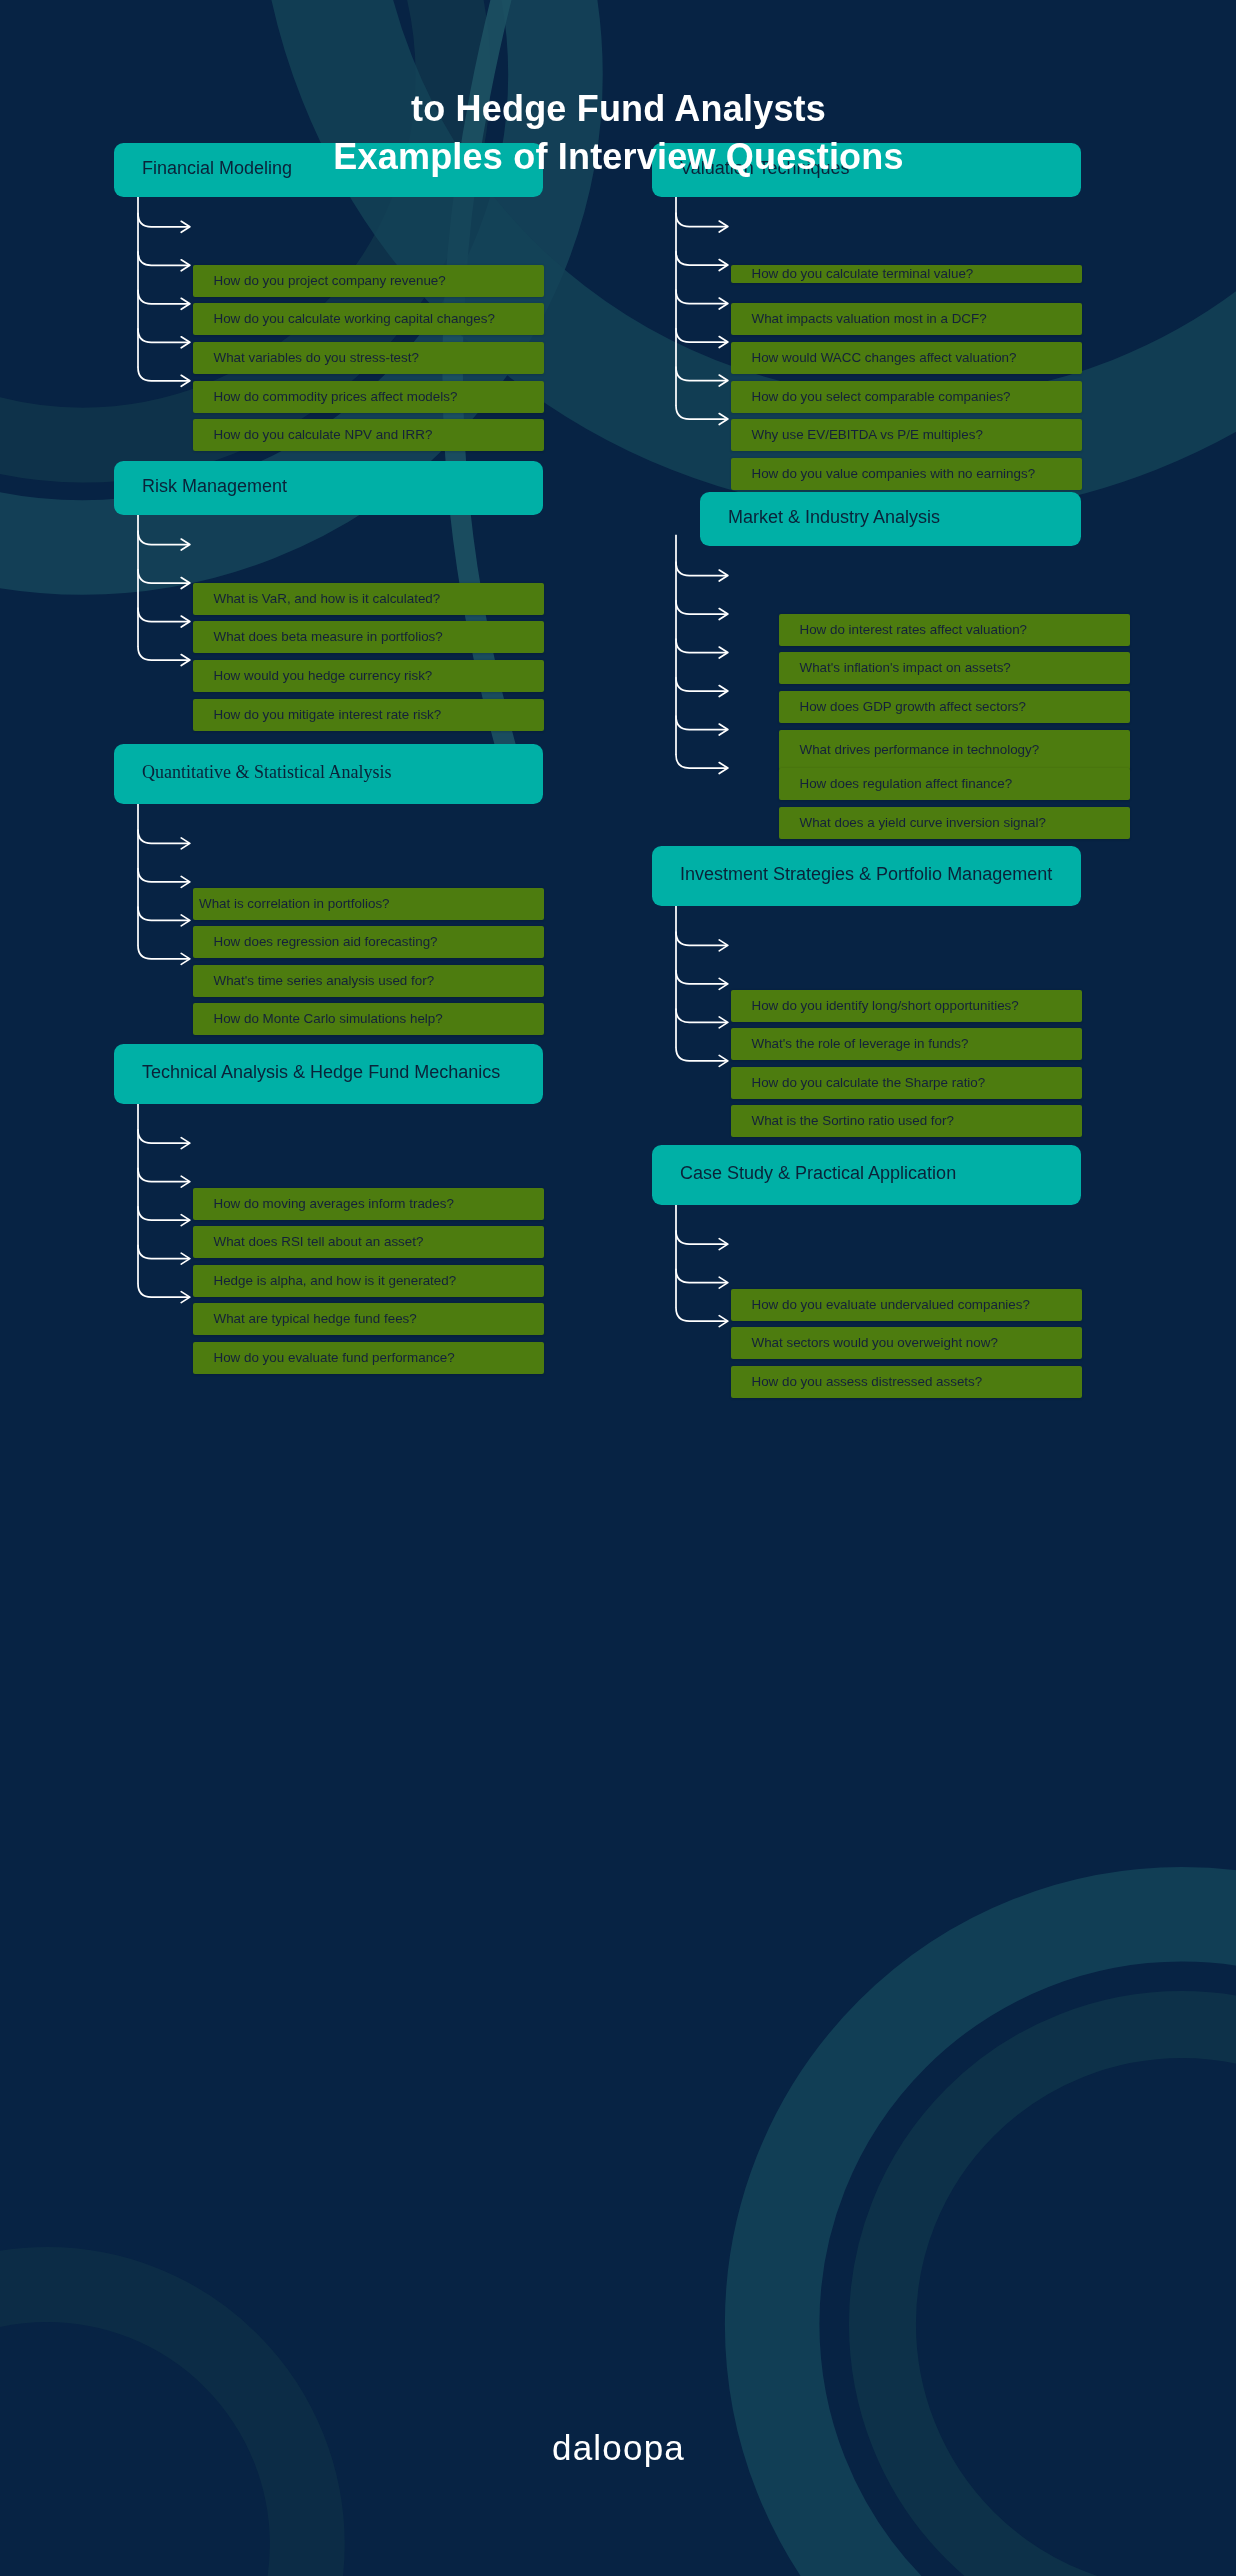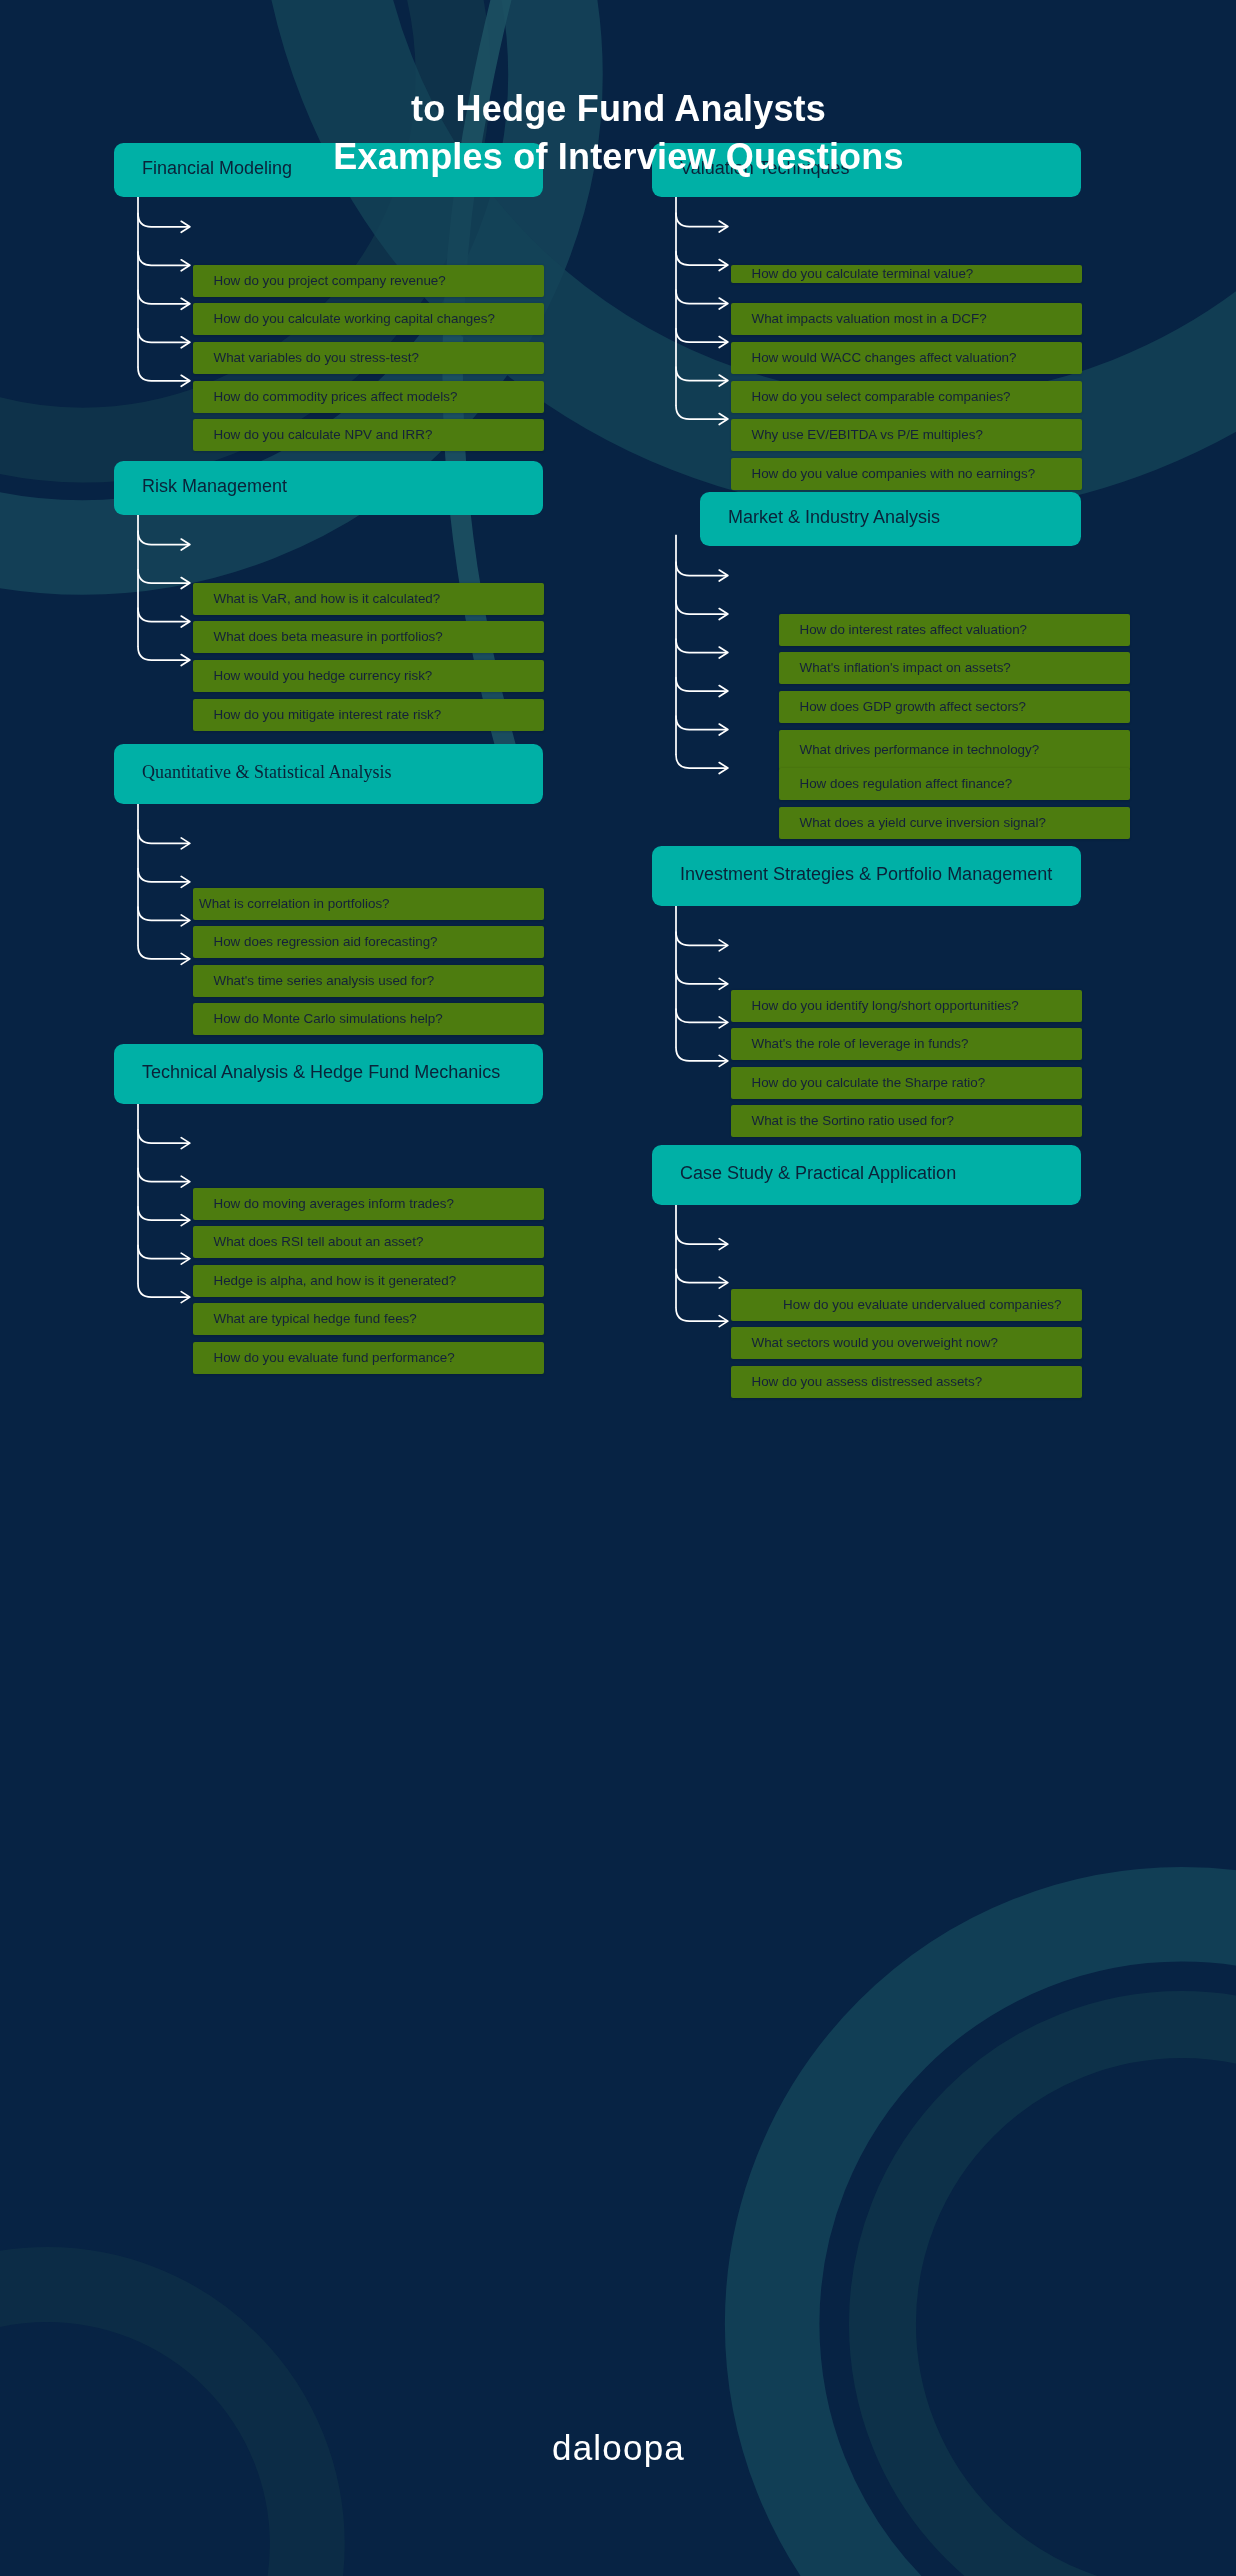--- a/index.html
+++ b/index.html
@@ -420,21 +420,21 @@
           <svg class="connectors" width="110" height="192" viewBox="0 0 140 244">
             <path d="M 0 74 L 0 207" stroke="#ffffff" stroke-width="2.2" fill="none"></path>
             <path d="M 0 109 Q 0 126 17 126 L 64 126" stroke="#ffffff" stroke-width="2.2" fill="none" stroke-linecap="round"></path>
             <path d="M 55 119 L 66 126 L 55 133" stroke="#ffffff" stroke-width="2.2" fill="none" stroke-linecap="round" stroke-linejoin="round"></path>
             <path d="M 0 158 Q 0 175 17 175 L 64 175" stroke="#ffffff" stroke-width="2.2" fill="none" stroke-linecap="round"></path>
             <path d="M 55 168 L 66 175 L 55 182" stroke="#ffffff" stroke-width="2.2" fill="none" stroke-linecap="round" stroke-linejoin="round"></path>
             <path d="M 0 207 Q 0 224 17 224 L 64 224" stroke="#ffffff" stroke-width="2.2" fill="none" stroke-linecap="round"></path>
             <path d="M 55 217 L 66 224 L 55 231" stroke="#ffffff" stroke-width="2.2" fill="none" stroke-linecap="round" stroke-linejoin="round"></path>
           </svg>
           <div class="cards">
-            <div class="card" style="top: 84px; height: 31.5px; justify-content: flex-end;">
+            <div class="card" style="top: 84px; height: 31.5px;">
               <span class="card-text">How do you evaluate undervalued companies?</span>
             </div>
             <div class="card" style="top: 122px; height: 31.5px;">
               <span class="card-text">What sectors would you overweight now?</span>
             </div>
             <div class="card" style="top: 161px; height: 31.5px;">
               <span class="card-text">How do you assess distressed assets?</span>
             </div>
           </div>
         </div>

